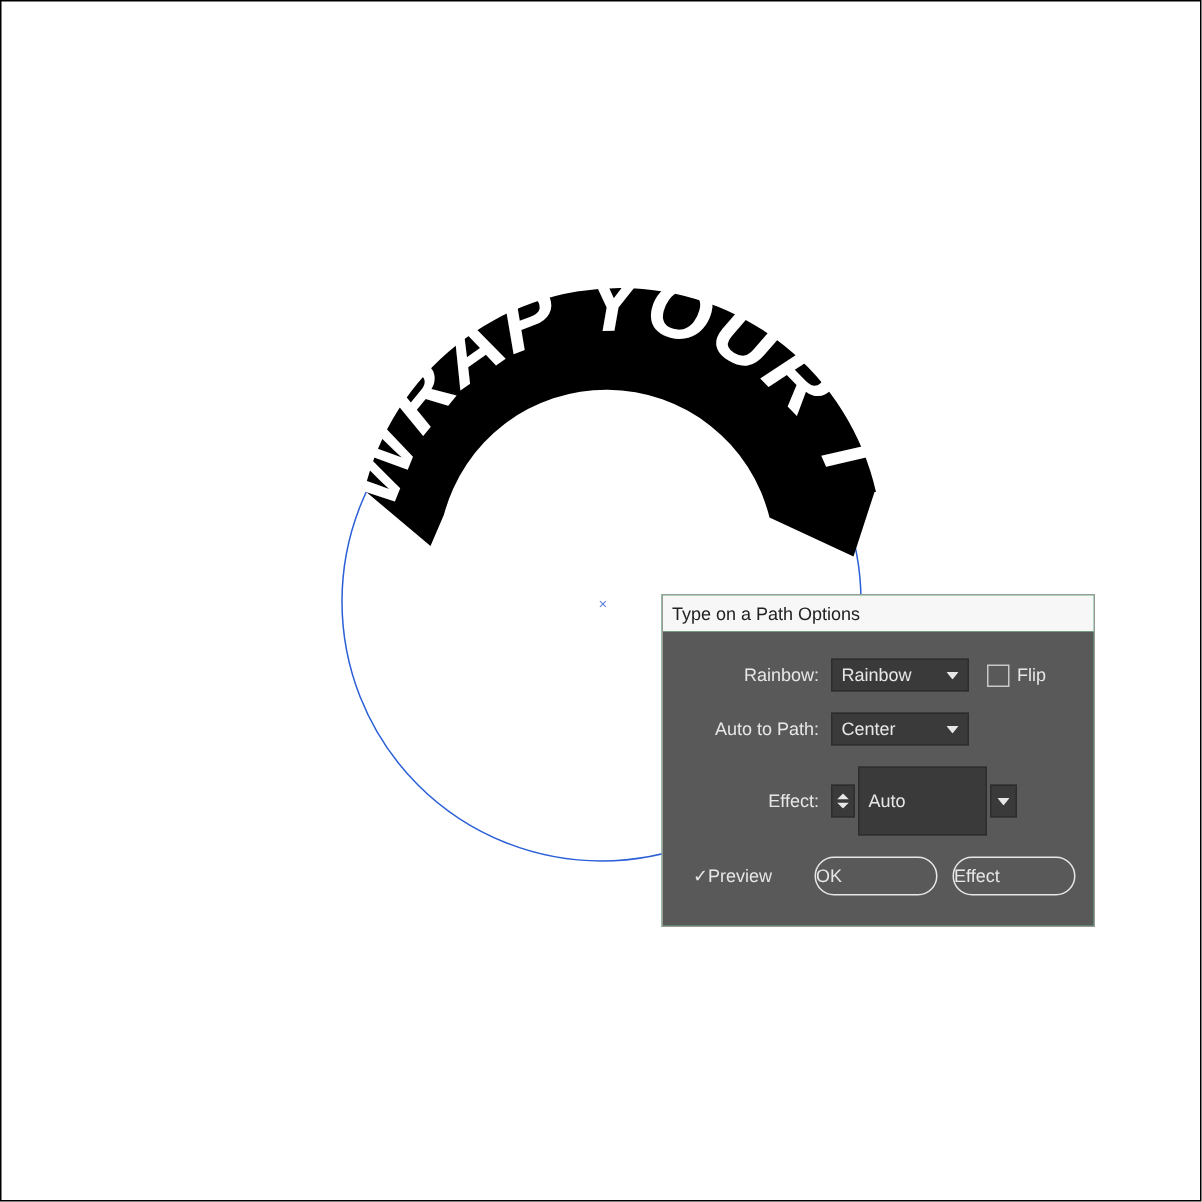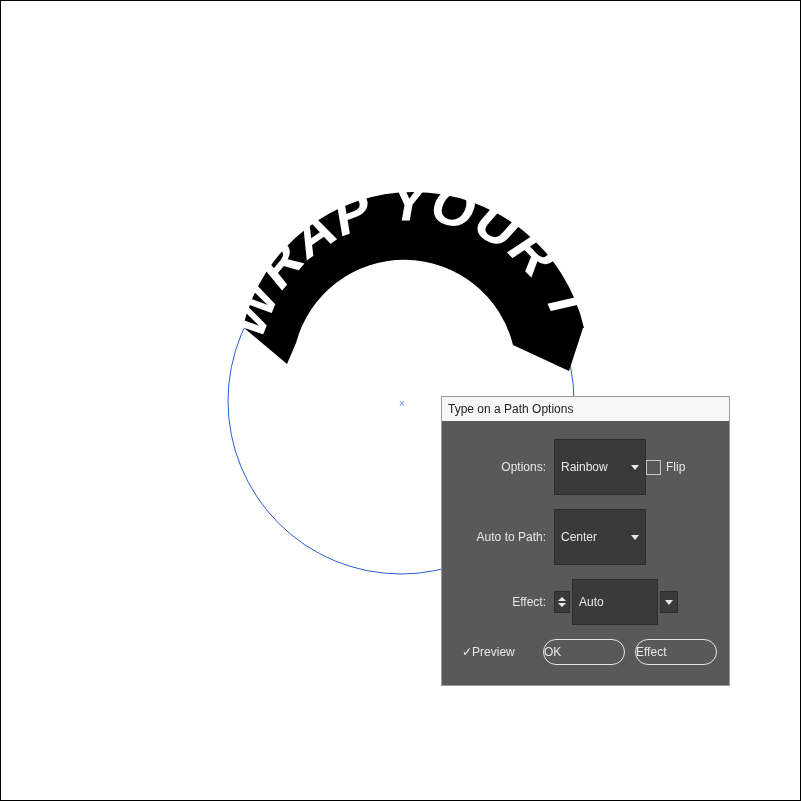--- a/index.html
+++ b/index.html
@@ -4,25 +4,25 @@
 <style>
   html,body{margin:0;padding:0;width:801px;height:801px;background:#fff;font-family:Arial,Helvetica,sans-serif;overflow:hidden}
   body{border:1px solid #000;box-sizing:border-box;position:relative}
   .canvas{position:absolute;inset:0}
   .center-mark{position:absolute;left:398px;top:397px;color:#5b7fd6;font-size:10px}
   .dialog{position:absolute;left:440px;top:395px;width:287px;background:#22c55e;border:1px solid #9a9a9a;box-shadow:0 0 0 0}
   .titlebar{background:#f7f7f7;height:24px;display:flex;align-items:center;padding:0 6px;font-size:12px;color:#222}
   .body{background:#595959;padding:18px 12px 20px 12px;font-size:12px;color:#e7e7e7}
   .row{display:flex;align-items:center;margin-bottom:14px}
   .lbl{width:92px;text-align:right;margin-right:8px;color:#e7e7e7}
-  .select{display:flex;align-items:center;background:#3a3a3a;border:1px solid #2d2d2d;height:20px;padding:17px 6px;min-width:70px;color:#e7e7e7;justify-content:space-between}
+  .select{display:flex;align-items:center;background:#3a3a3a;border:1px solid #2d2d2d;height:20px;padding:0 6px;min-width:70px;color:#e7e7e7;justify-content:space-between}
   .select .txt{padding-right:10px}
   .chev{display:inline-block}
   .chev svg{display:block}
-  .chk{display:inline-flex;align-items:center;}
+  .chk{display:inline-flex;align-items:center;margin-left:12px}
   .chk .box{width:13px;height:13px;border:1px solid #c8c8c8;background:#595959;margin-right:5px;display:flex;align-items:center;justify-content:center}
   .stepper{display:flex;flex-direction:column;justify-content:center;margin-right:0;border:1px solid #2d2d2d;background:#3a3a3a;height:20px;width:14px;align-items:center}
   .stepper svg{display:block}
   .spacing-wrap{display:flex;align-items:center}
   .spacing-field{display:flex;align-items:center;background:#3a3a3a;border:1px solid #2d2d2d;height:20px;padding:12px 6px;width:72px;color:#e7e7e7;justify-content:flex-start;margin-left:2px}
   .spacing-caret{display:flex;align-items:center;background:#3a3a3a;border:1px solid #2d2d2d;height:20px;width:16px;justify-content:center;margin-left:2px}
   .btnrow{display:flex;align-items:center;margin-top:14px}
   .pill{border:1.5px solid #e7e7e7;border-radius:14px;height:24px;width:80px;display:flex;align-items:center;justify-content:flex-start;color:#e7e7e7;margin-left:10px}
   .pill.primary{}
   .preview-chk{display:inline-flex;align-items:center;margin-left:8px}
@@ -47,21 +47,21 @@
   <div class="center-mark">×</div>
 </div>
 
 <div class="dialog">
   <div class="titlebar">
     <span>Type on a Path Options</span>
   </div>
   <div class="body">
 
     <div class="row">
-      <div class="lbl">Options:</div>
+      <div class="lbl">Rainbow:</div>
       <div class="select" style="width:78px">
         <span class="txt">Rainbow</span>
         <span class="chev">
             <svg width="8" height="5">
               <path d="M0 0 L8 0 L4 5 Z" fill="#e7e7e7"></path>
             </svg>
           </span>
       </div>
       <label class="chk">
         <span class="box"></span>

